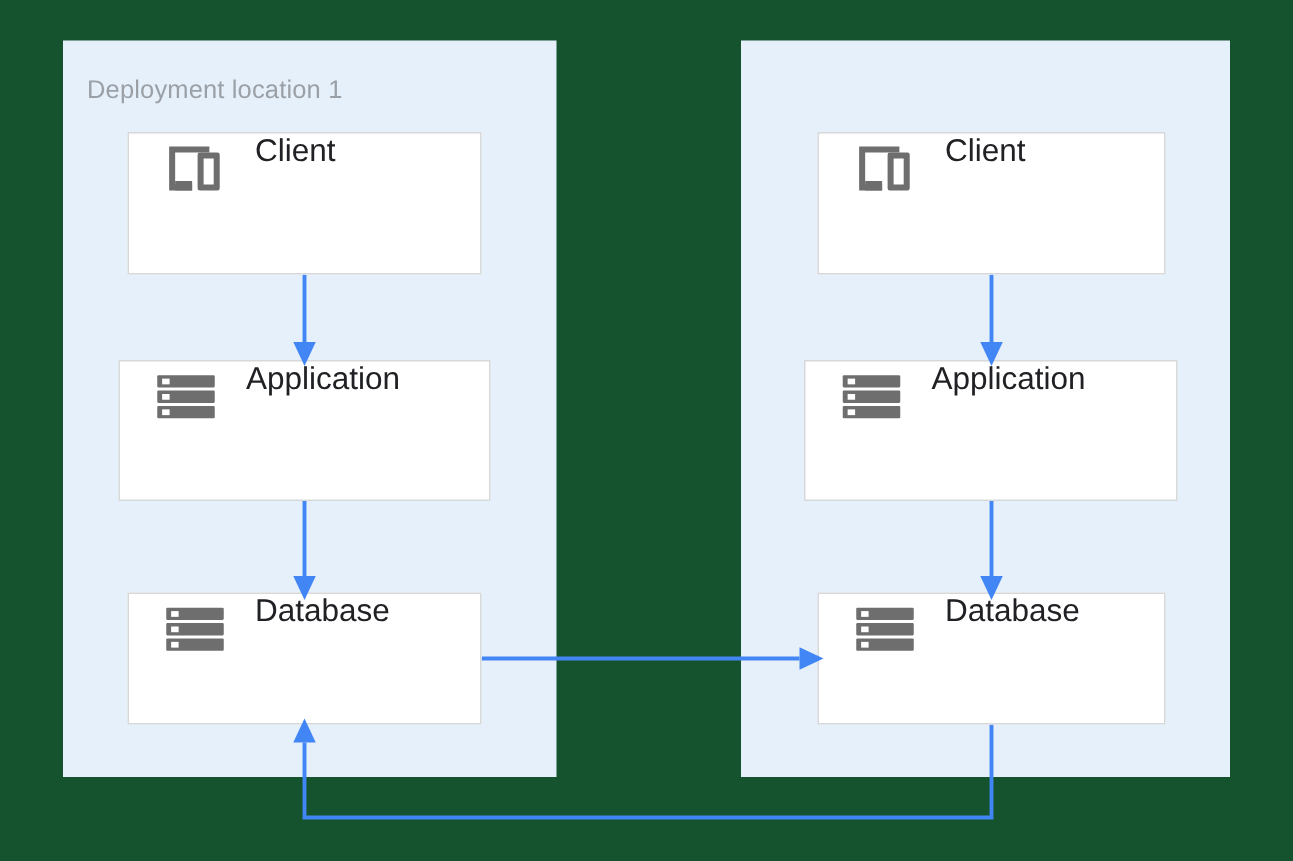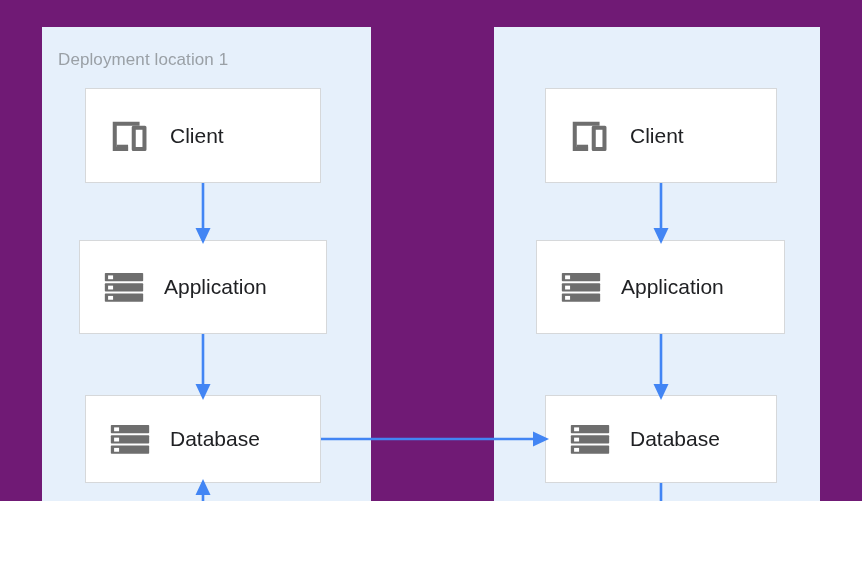--- a/index.html
+++ b/index.html
@@ -8,22 +8,22 @@
     padding: 0;
     background: #ffffff;
   }
   body {
     font-family: "Liberation Sans", sans-serif;
     -webkit-font-smoothing: antialiased;
   }
   #canvas {
     position: relative;
     width: 862px;
-    height: 501px;
-    background: #701a75;
+    height: 574px;
+    background: #14532d;
     overflow: hidden;
   }
 
   
   .zone {
     position: absolute;
     background: #e6f0fb;
     box-sizing: border-box;
   }
   .zone-label {
@@ -37,21 +37,20 @@
   }
 
   
   .node {
     position: absolute;
     box-sizing: border-box;
     background: #ffffff;
     border: 1px solid #d6d8da;
     display: flex;
     flex-direction: row;
-    align-items: center;
     z-index: 5;
   }
   .node-icon {
     width: 46px;
     height: 46px;
     margin-left: 21px;
     flex: 0 0 auto;
     display: block;
   }
   .node-label {

